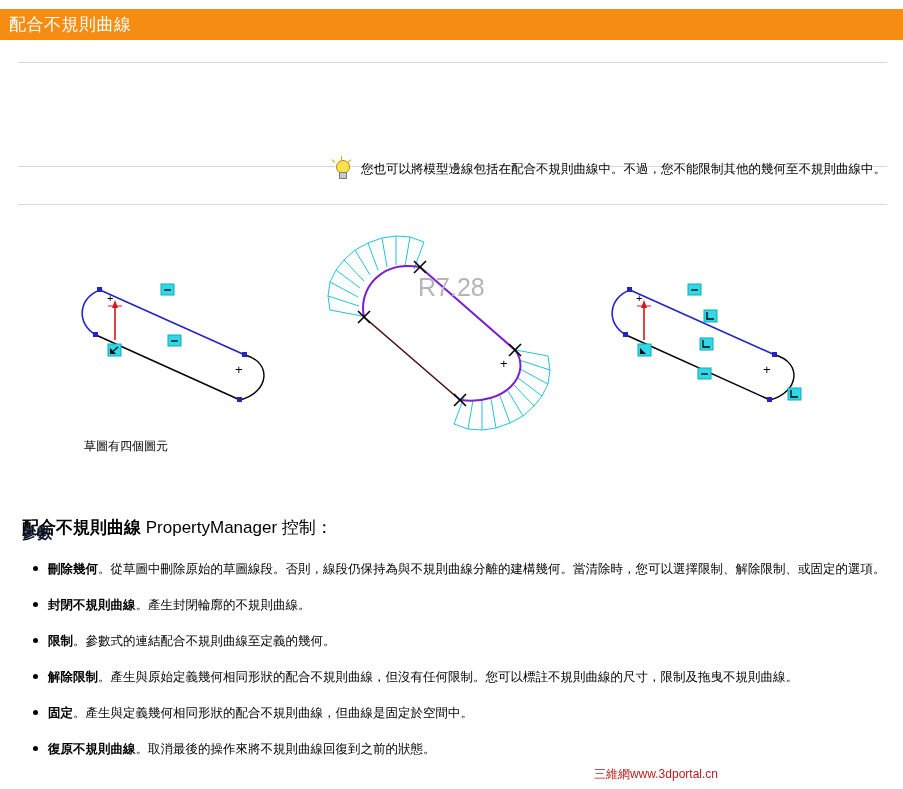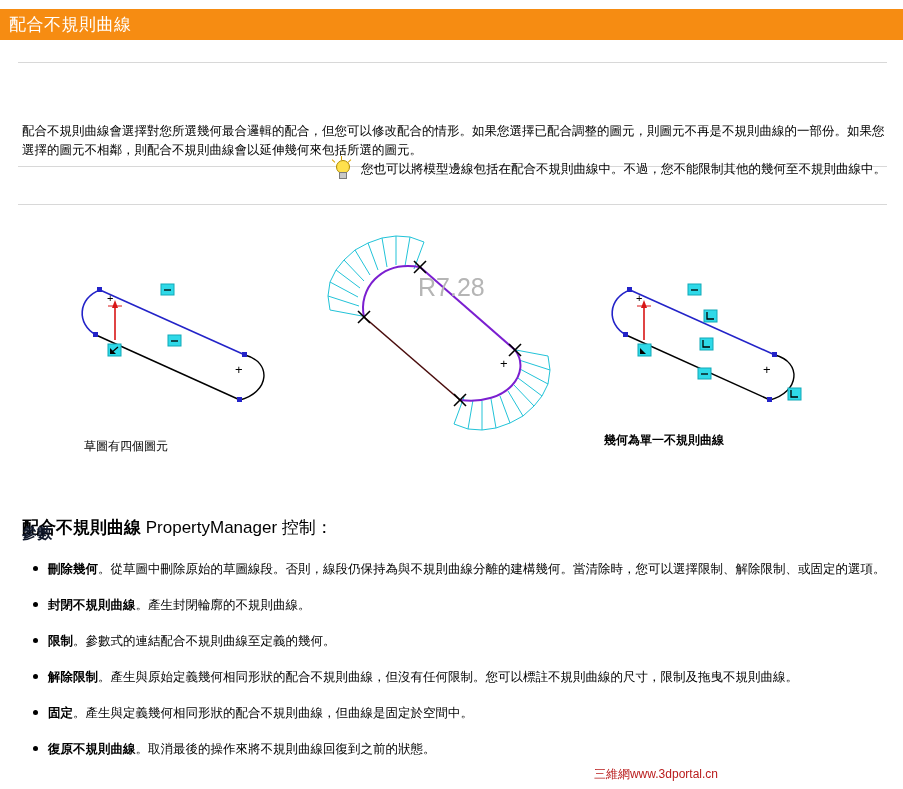--- a/index.html
+++ b/index.html
@@ -181,21 +181,20 @@
 
 <div class="page">
 
   <div class="title-banner">
     <span class="title-text">配合不規則曲線</span>
   </div>
 
   <div class="rule" style="top:62px;"></div>
 
 
-  <div class="para" style="top:122px;">配合不規則曲線會選擇對您所選幾何最合邏輯的配合，但您可以修改配合的情形。如果您選擇已配合調整的圖元，則圖元不再是不規則曲線的一部份。如果您選擇的圖元不相鄰，則配合不規則曲線會以延伸幾何來包括所選的圖元。</div>
 
   <div class="rule" style="top:166px;"></div>
 
   <div class="tip-row">
     <div class="bulb">
       <div class="ray" style="left:10px; top:-2px;"></div>
       <div class="ray" style="left:2px; top:1px; transform:rotate(-45deg);"></div>
       <div class="ray" style="left:18px; top:1px; transform:rotate(45deg);"></div>
       <div class="glass"></div>
       <div class="base"></div>
@@ -313,21 +312,20 @@
       <path d="M 103 100 L 103 107 L 110 107" stroke="#000" fill="none" stroke-width="1.3"></path>
       <rect x="38" y="104" width="13" height="12" fill="#2fd9e8" stroke="#12a9b8"></rect>
       <polygon points="40,114 46,114 40,108" fill="#000"></polygon>
       <rect x="98" y="128" width="13" height="11" fill="#2fd9e8" stroke="#12a9b8"></rect>
       <line x1="101" y1="134" x2="108" y2="134" stroke="#000" stroke-width="1.3"></line>
       <rect x="188" y="148" width="13" height="12" fill="#2fd9e8" stroke="#12a9b8"></rect>
       <path d="M 191 150 L 191 157 L 198 157" stroke="#000" fill="none" stroke-width="1.3"></path>
       <text x="163" y="134" font-size="13" fill="#000">+</text>
     </svg>
     <div class="fig-caption bold" style="left:604px; top:212px; width:260px;">
-      <div>幾何為單一不規則曲線</div>
     </div>
   </div>
 
   <div class="pm-line">
     <b>配合不規則曲線</b><span> PropertyManager 控制：</span>
   </div>
 
   <div class="section-head" style="top:524px;">參數</div>
 
   <ul class="params">

